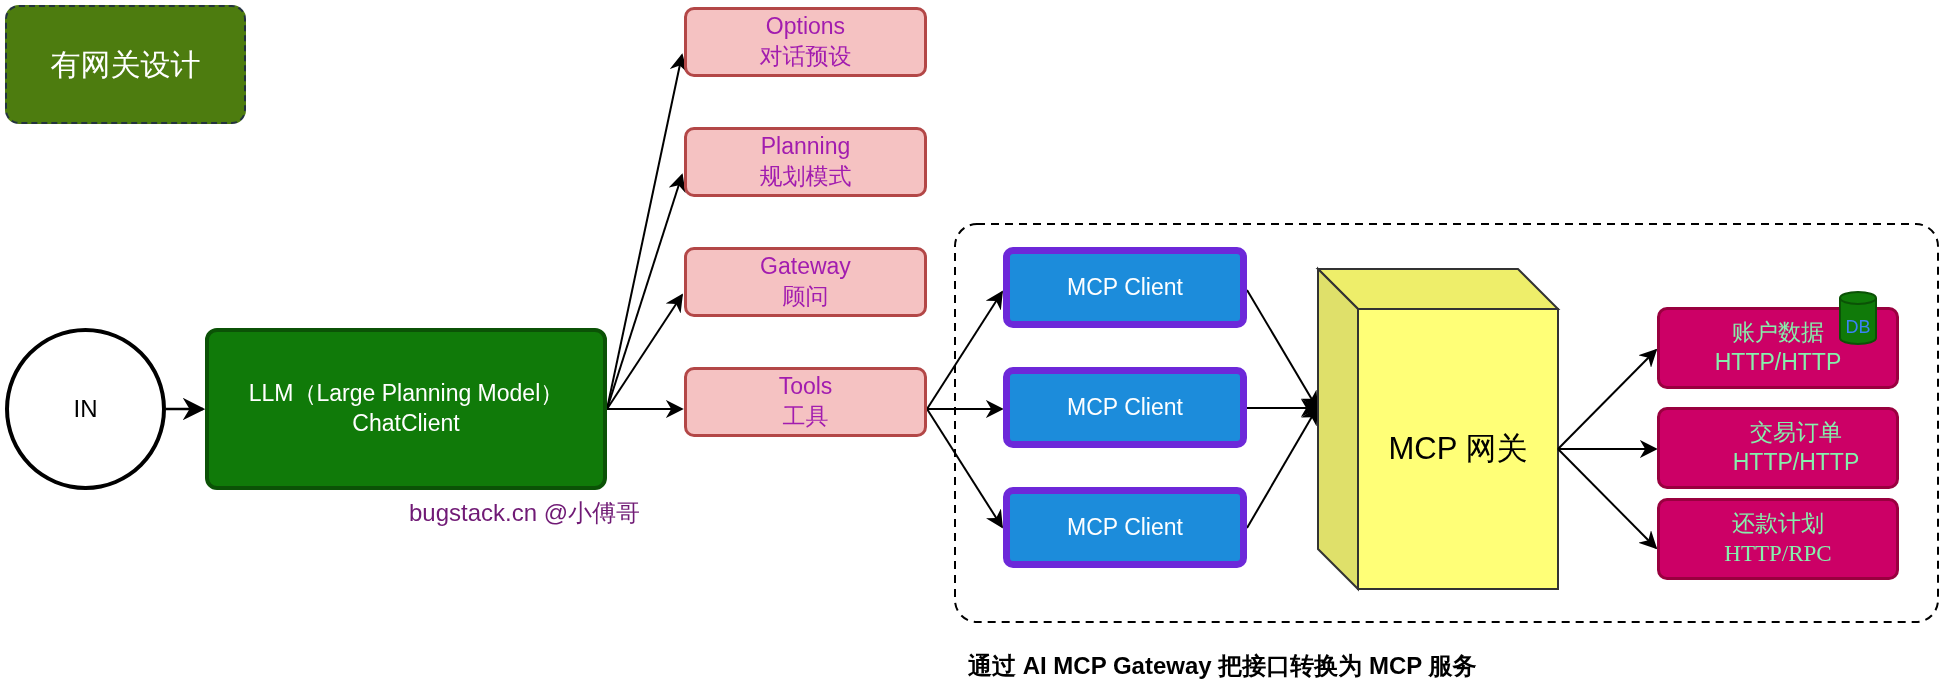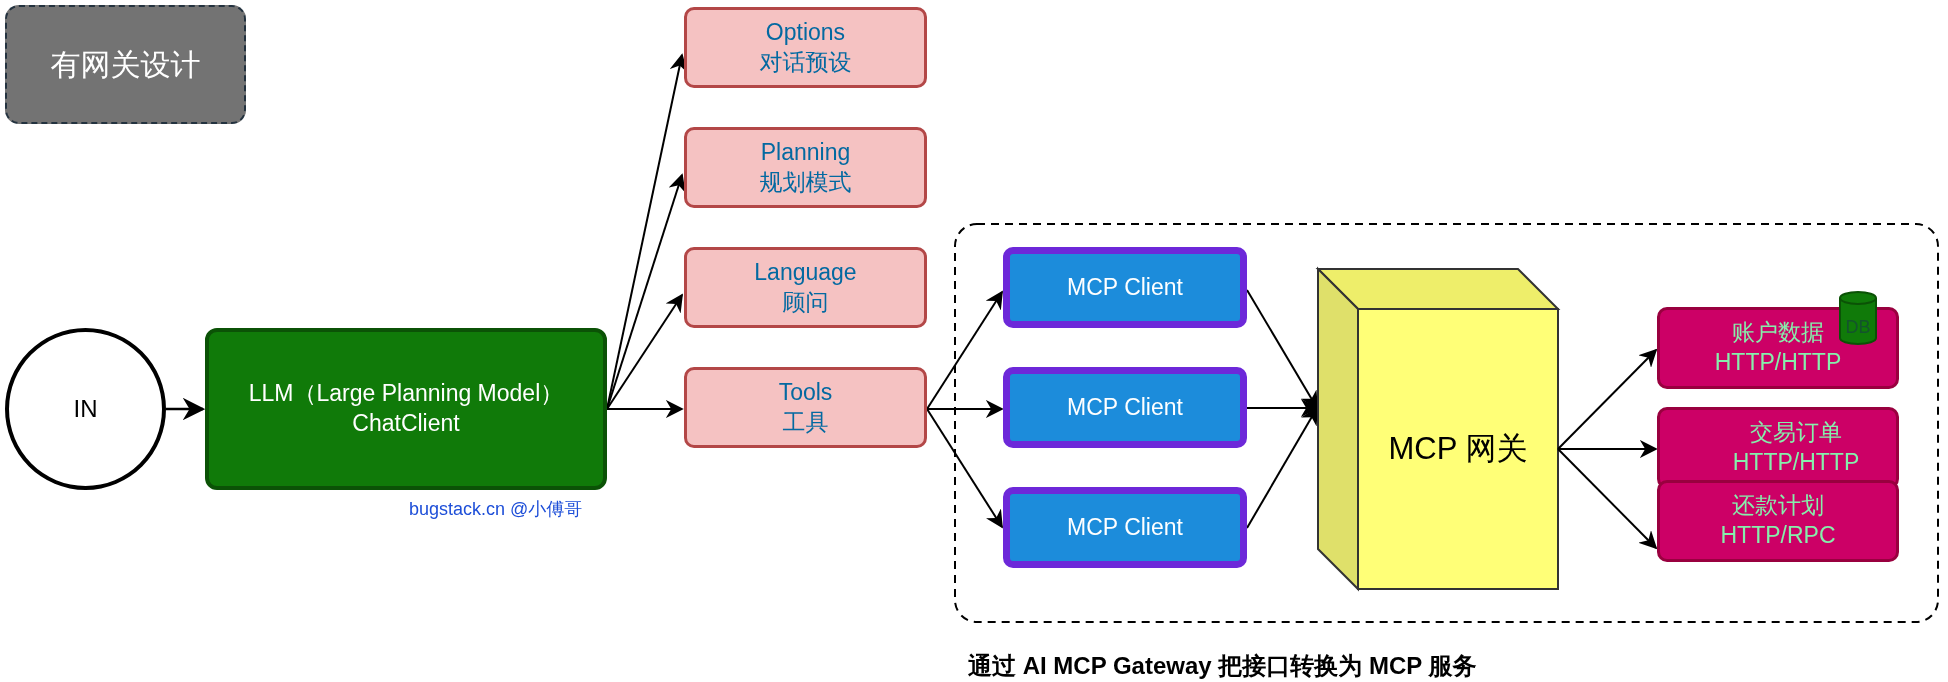--- a/index.html
+++ b/index.html
@@ -1,37 +1,37 @@
 <!DOCTYPE html>
 <html><head>
   <meta charset="utf-8">
   <style>
     html, body { margin: 0; padding: 0; background: #ffffff; }
     body { width: 1948px; height: 682px; position: relative; overflow: hidden;
            font-family: "Liberation Sans", "DejaVu Sans", sans-serif; }
     #canvas { position: absolute; left: 0; top: 0; }
     .node { position: absolute; box-sizing: border-box; display: flex; flex-direction: column;
             align-items: center; justify-content: center; text-align: center; line-height: 1.3; }
-    .title-box { left: 5px; top: 5px; width: 241px; height: 119px; background: #737373;
+    .title-box { left: 5px; top: 5px; width: 241px; height: 119px; background: #4d7c0f;
                  border: 2px dashed #23323f; border-radius: 14px; color: #ffffff; font-size: 30px; }
     .in-circle { left: 5px; top: 328px; width: 161px; height: 162px; border: 4px solid #000;
                  border-radius: 50%; background: #fff; font-size: 24px; color: #000; }
     .llm { left: 205px; top: 328px; width: 402px; height: 162px; background: #107a09;
            border: 4px solid #0b5206; border-radius: 12px; color: #fff; font-size: 23px; }
-    .opt { left: 684px; width: 243px; height: 81px; background: #f5c2c2; border: 3px solid #b34747;
-           border-radius: 10px; color: #0369a1; font-size: 23px; }
+    .opt { left: 684px; width: 243px; height: 70px; background: #f5c2c2; border: 3px solid #b34747;
+           border-radius: 10px; color: #a21caf; font-size: 23px; }
     .mcp-client { left: 1003px; width: 244px; height: 81px; background: #1c8cdb; border: 7px solid #6d28d9;
                   border-radius: 10px; color: #fff; font-size: 23px; }
     .svc { left: 1657px; width: 242px; height: 82px; background: #cc0066; border: 3px solid #99003f;
            border-radius: 10px; color: #86efac; font-size: 23px; }
     .gw-label { position: absolute; left: 1358px; top: 309px; width: 200px; height: 280px;
                 display: flex; align-items: center; justify-content: center; font-size: 31px; color: #000; }
-    .db { position: absolute; left: 1838px; top: 290px; width: 40px; height: 56px; color: #14532d;
+    .db { position: absolute; left: 1838px; top: 290px; width: 40px; height: 56px; color: #3b82f6;
           font-size: 18px; display: flex; align-items: flex-end; justify-content: center; padding-bottom: 8px; box-sizing: border-box; }
-    .author { position: absolute; left: 409px; top: 497px; font-size: 18px; color: #1d4ed8; }
+    .author { position: absolute; left: 409px; top: 497px; font-size: 24px; color: #701a75; }
     .caption { position: absolute; left: 968px; top: 650px; font-size: 24px; font-weight: bold; color: #000; }
   </style>
 </head>
 <body>
 
 <svg id="canvas" width="1948" height="682">
   <defs>
     <marker id="arrow" viewBox="0 0 10 10" refX="9" refY="5" markerWidth="9" markerHeight="9" orient="auto-start-reverse">
       <path d="M0,0 L10,5 L0,10 L3,5 z" fill="#000"></path>
     </marker>
@@ -82,21 +82,21 @@
 
 <div class="node opt" style="top:7px;">
   <span>Options</span>
   <span>对话预设</span>
 </div>
 <div class="node opt" style="top:127px;">
   <span>Planning</span>
   <span>规划模式</span>
 </div>
 <div class="node opt" style="top:247px;">
-  <span>Language</span>
+  <span>Gateway</span>
   <span>顾问</span>
 </div>
 <div class="node opt" style="top:367px;">
   <span>Tools</span>
   <span>工具</span>
 </div>
 
 <div class="node mcp-client" style="top:247px;">
   <span>MCP Client</span>
 </div>
@@ -110,21 +110,21 @@
 <div class="gw-label">MCP 网关</div>
 
 <div class="node svc" style="top:307px;">
   <span>账户数据</span>
   <span>HTTP/HTTP</span>
 </div>
 <div class="node svc" style="top:407px;padding-left:36px;">
   <span>交易订单</span>
   <span>HTTP/HTTP</span>
 </div>
-<div class="node svc" style="top:480px;">
+<div class="node svc" style="top:498px;font-family:Liberation Serif, serif;">
   <span>还款计划</span>
   <span>HTTP/RPC</span>
 </div>
 
 <div class="db">
   <svg style="position:absolute;left:0;top:0;" width="40" height="56">
     <path d="M2,8 L2,48 A18,6 0 0 0 38,48 L38,8" fill="#107a09" stroke="#0b5206" stroke-width="2"></path>
     <ellipse cx="20" cy="8" rx="18" ry="6" fill="#107a09" stroke="#0b5206" stroke-width="2"></ellipse>
   </svg>
   <span style="position:relative;">DB</span>

